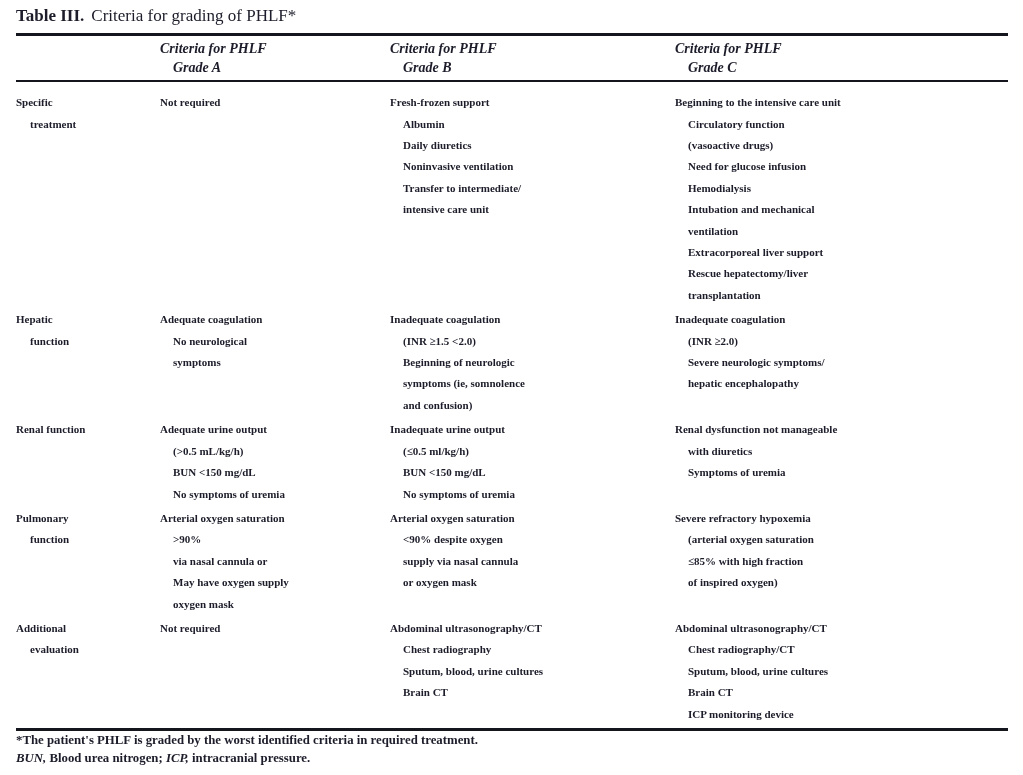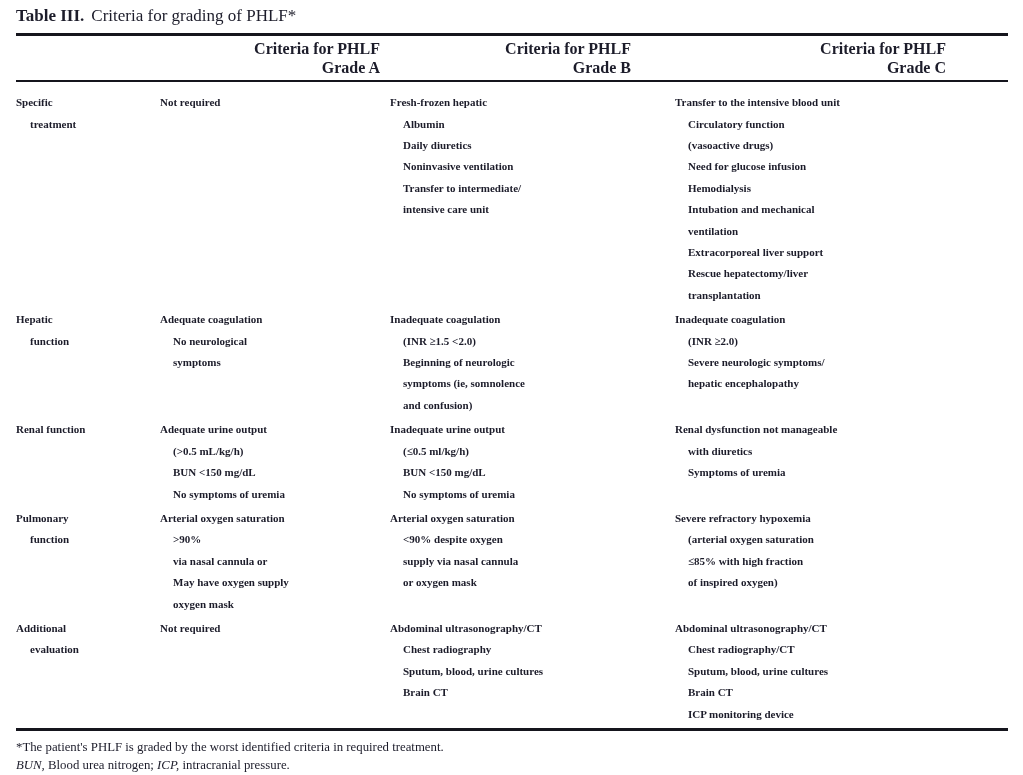--- a/index.html
+++ b/index.html
@@ -16,31 +16,31 @@
     overflow:hidden;
   }
   .page{box-sizing:border-box;width:1023px;padding:5px 15px 8px 16px;}
   .title{font-size:17px;line-height:22px;margin-bottom:6px;}
   .title-bold{font-weight:bold;margin-right:7px;}
   .rule{height:2.6px;background:var(--rule);}
   .grid{display:grid;grid-template-columns:144px 230px 285px 1fr;}
   .cell{box-sizing:border-box;padding-right:10px;}
   .header-grid{padding:3px 0;}
   .head{
-    text-align:right;font-weight:bold;
-    font-size:16px;line-height:19px;
+    text-align:left;font-style:italic;font-weight:bold;
+    font-size:14px;line-height:19px;
   }
   .head-b{padding-right:44px;}
   .head-c{padding-right:62px;}
   .body{padding-top:10px;}
   .row{font-weight:bold;font-size:11px;line-height:21.4px;margin-bottom:3px;}
   .cell .ln{white-space:nowrap;}
   .cell .cont{padding-left:13px;}
   .rowlabel .cont{padding-left:14px;}
-  .footnotes{margin-top:7px;font-weight:normal;font-size:12.8px;line-height:18.5px;}
+  .footnotes{font-weight:bold;font-size:12.8px;line-height:18.5px;}
   .fn i{font-style:italic;}
 </style>
 </head>
 <body>
 
 <div class="page">
 
   <div class="title">
     <span class="title-bold">Table III.</span><span class="title-rest">Criteria for grading of PHLF*</span>
   </div>
@@ -69,29 +69,29 @@
 
     <div class="grid row">
       <div class="cell rowlabel">
           <div class="ln">Specific</div>
           <div class="ln cont">treatment</div>
         </div>
       <div class="cell">
           <div class="ln">Not required</div>
         </div>
       <div class="cell">
-          <div class="ln">Fresh-frozen hepatic</div>
+          <div class="ln">Fresh-frozen support</div>
           <div class="ln cont">Albumin</div>
           <div class="ln cont">Daily diuretics</div>
           <div class="ln cont">Noninvasive ventilation</div>
           <div class="ln cont">Transfer to intermediate/</div>
           <div class="ln cont">intensive care unit</div>
         </div>
       <div class="cell">
-          <div class="ln">Transfer to the intensive blood unit</div>
+          <div class="ln">Beginning to the intensive care unit</div>
           <div class="ln cont">Circulatory function</div>
           <div class="ln cont">(vasoactive drugs)</div>
           <div class="ln cont">Need for glucose infusion</div>
           <div class="ln cont">Hemodialysis</div>
           <div class="ln cont">Intubation and mechanical</div>
           <div class="ln cont">ventilation</div>
           <div class="ln cont">Extracorporeal liver support</div>
           <div class="ln cont">Rescue hepatectomy/liver</div>
           <div class="ln cont">transplantation</div>
         </div>

